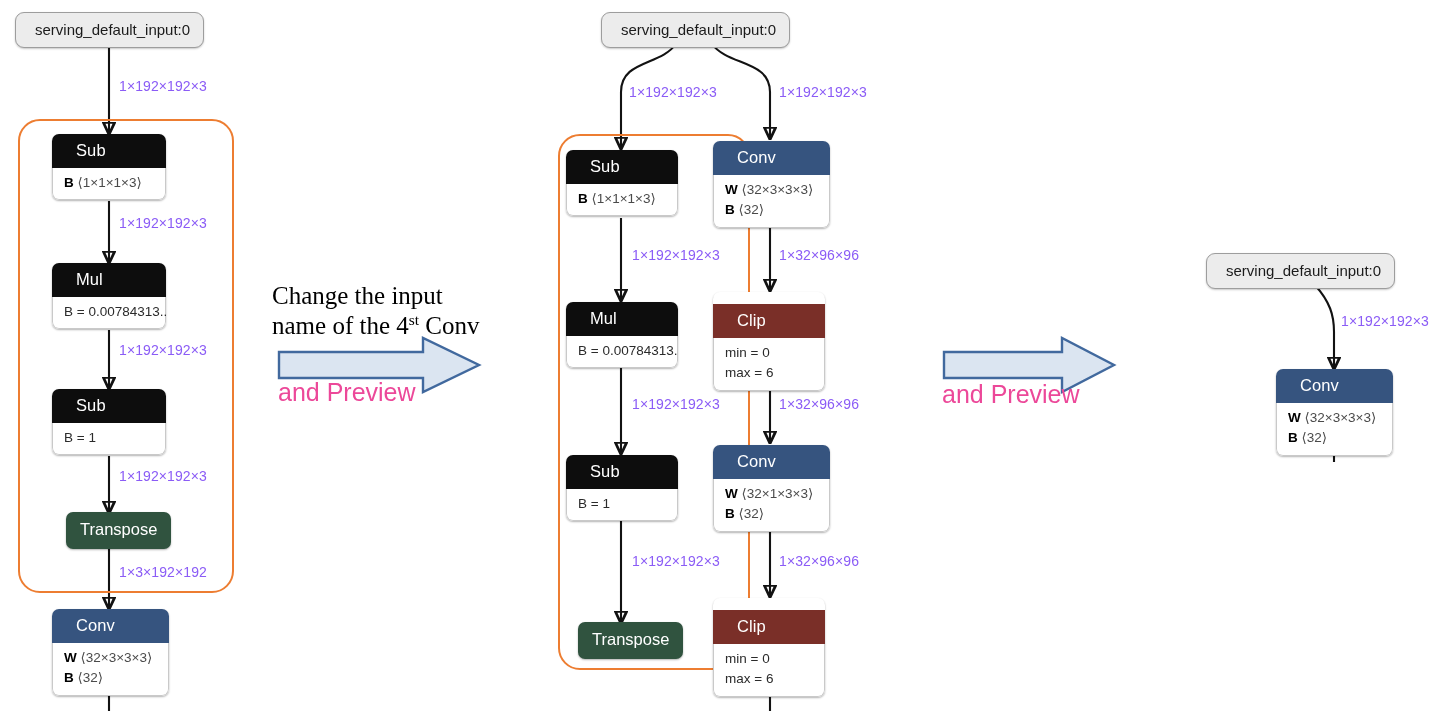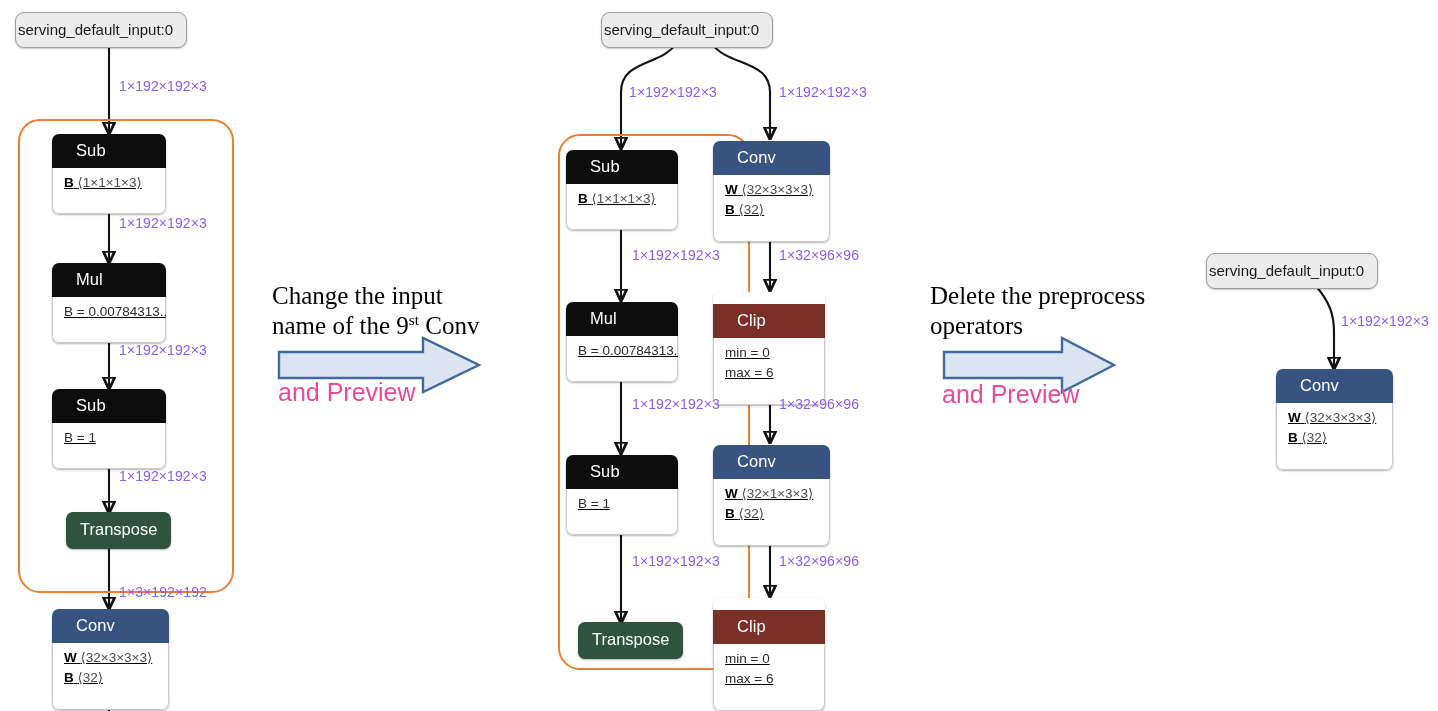--- a/index.html
+++ b/index.html
@@ -20,22 +20,21 @@
     box-shadow:0 1px 2px rgba(0,0,0,.30);
     background:#ffffff;
   }
   .node .hdr{
     color:#ffffff;font-size:16.5px;line-height:1;
     padding:8px 0 9px 24px;letter-spacing:.1px;
   }
   .node .body{
     background:#ffffff;border:1px solid #c9c9c9;border-top:none;
     border-radius:0 0 7px 7px;
-    padding:5px 10px 20px 11px;
-    text-decoration:underline;
+    padding:5px 10px 6px 11px;
   }
   .node .row{
     font-size:13.5px;color:#2b2b2b;line-height:1.52;white-space:nowrap;
   }
   .node .row b{color:#000;font-weight:bold;}
   .node .row .ang{color:#4a4a4a;}
 
   .hdr-black{background:#0d0d0d;}
   .hdr-blue{background:#36547f;}
   .hdr-maroon{background:#7a2f28;margin-top:12px;}
@@ -44,21 +43,21 @@
   .pill{
     position:absolute;border-radius:7px;background:#30533f;color:#fff;
     font-size:16.5px;line-height:1;padding:9px 14px 11px 14px;
     box-shadow:0 1px 2px rgba(0,0,0,.3);white-space:nowrap;
   }
 
   
   .io{
     position:absolute;border:1px solid #9d9d9d;border-radius:9px;
     background:#ececec;color:#1b1b1b;font-size:15px;line-height:1;
-    padding:9px 13px 10px 2px;white-space:nowrap;
+    padding:9px 13px 10px 19px;white-space:nowrap;
     box-shadow:0 1px 2px rgba(0,0,0,.22);
   }
 
   
   .elabel{
     position:absolute;font-size:14px;color:#8b5cf6;white-space:nowrap;
     letter-spacing:.1px;
   }
 
   
@@ -143,33 +142,33 @@
     <div class="hdr hdr-black" data-name="op-node-header">Sub</div>
     <div class="body" data-name="op-node-body">
       <div class="row" data-name="attr-row">B = 1</div>
     </div>
   </div>
 
   <span class="elabel" data-name="edge-label-sub-transpose-c1" style="left:119px;top:468px;">1×192×192×3</span>
 
   <div class="pill" data-name="op-node-transpose-c1" style="left:66px;top:512px;">Transpose</div>
 
-  <span class="elabel" data-name="edge-label-transpose-conv-c1" style="left:119px;top:564px;margin-top:20px;">1×3×192×192</span>
+  <span class="elabel" data-name="edge-label-transpose-conv-c1" style="left:119px;top:564px;">1×3×192×192</span>
 
   <div class="node" data-name="op-node-conv-c1" style="left:52px;top:609px;width:117px;">
     <div class="hdr hdr-blue" data-name="op-node-header">Conv</div>
     <div class="body" data-name="op-node-body">
       <div class="row" data-name="attr-row"><b data-name="attr-key">W</b> <span class="ang" data-name="attr-value">⟨32×3×3×3⟩</span></div>
       <div class="row" data-name="attr-row"><b data-name="attr-key">B</b> <span class="ang" data-name="attr-value">⟨32⟩</span></div>
     </div>
   </div>
 
   <div class="note" data-name="annotation-step-1-title">
     <span data-name="annotation-line">Change the input
-name of the 9</span><span class="sup" data-name="annotation-superscript">st</span><span data-name="annotation-tail"> Conv</span>
+name of the 4</span><span class="sup" data-name="annotation-superscript">st</span><span data-name="annotation-tail"> Conv</span>
   </div>
 
   <svg class="bigarrow" data-name="step-1-arrow-icon" style="left:277px;top:336px;" width="205" height="58" viewBox="0 0 205 58">
     <path d="M2,16 L146,16 L146,2 L202,29 L146,56 L146,42 L2,42 Z" fill="#dbe5f1" stroke="#41699e" stroke-width="2.4" stroke-linejoin="miter"></path>
   </svg>
 
   <div class="note-sub" data-name="annotation-step-1-footer" style="left:278px;top:378px;">and Preview</div>
 
   <div class="io" data-name="io-node-input-c2" style="left:601px;top:12px;">serving_default_input:0</div>
 
@@ -233,24 +232,20 @@
   <div class="pill" data-name="op-node-transpose-c2" style="left:578px;top:622px;">Transpose</div>
 
   <div class="node" data-name="op-node-clip2-c2" style="left:713px;top:598px;width:112px;">
     <div class="hdr hdr-maroon" data-name="op-node-header">Clip</div>
     <div class="body" data-name="op-node-body">
       <div class="row" data-name="attr-row">min = 0</div>
       <div class="row" data-name="attr-row">max = 6</div>
     </div>
   </div>
 
-  <div class="note" data-name="annotation-step-2-title" style="left:930px;top:250px;width:300px;">
-    <span data-name="annotation-line">Delete the preprocess
-operators</span>
-  </div>
 
   <svg class="bigarrow" data-name="step-2-arrow-icon" style="left:942px;top:336px;" width="175" height="58" viewBox="0 0 175 58">
     <path d="M2,16 L120,16 L120,2 L172,29 L120,56 L120,42 L2,42 Z" fill="#dbe5f1" stroke="#41699e" stroke-width="2.4" stroke-linejoin="miter"></path>
   </svg>
 
   <div class="note-sub" data-name="annotation-step-2-footer" style="left:942px;top:380px;">and Preview</div>
 
   <div class="io" data-name="io-node-input-c3" style="left:1206px;top:253px;">serving_default_input:0</div>
 
   <span class="elabel" data-name="edge-label-input-conv-c3" style="left:1341px;top:313px;">1×192×192×3</span>

